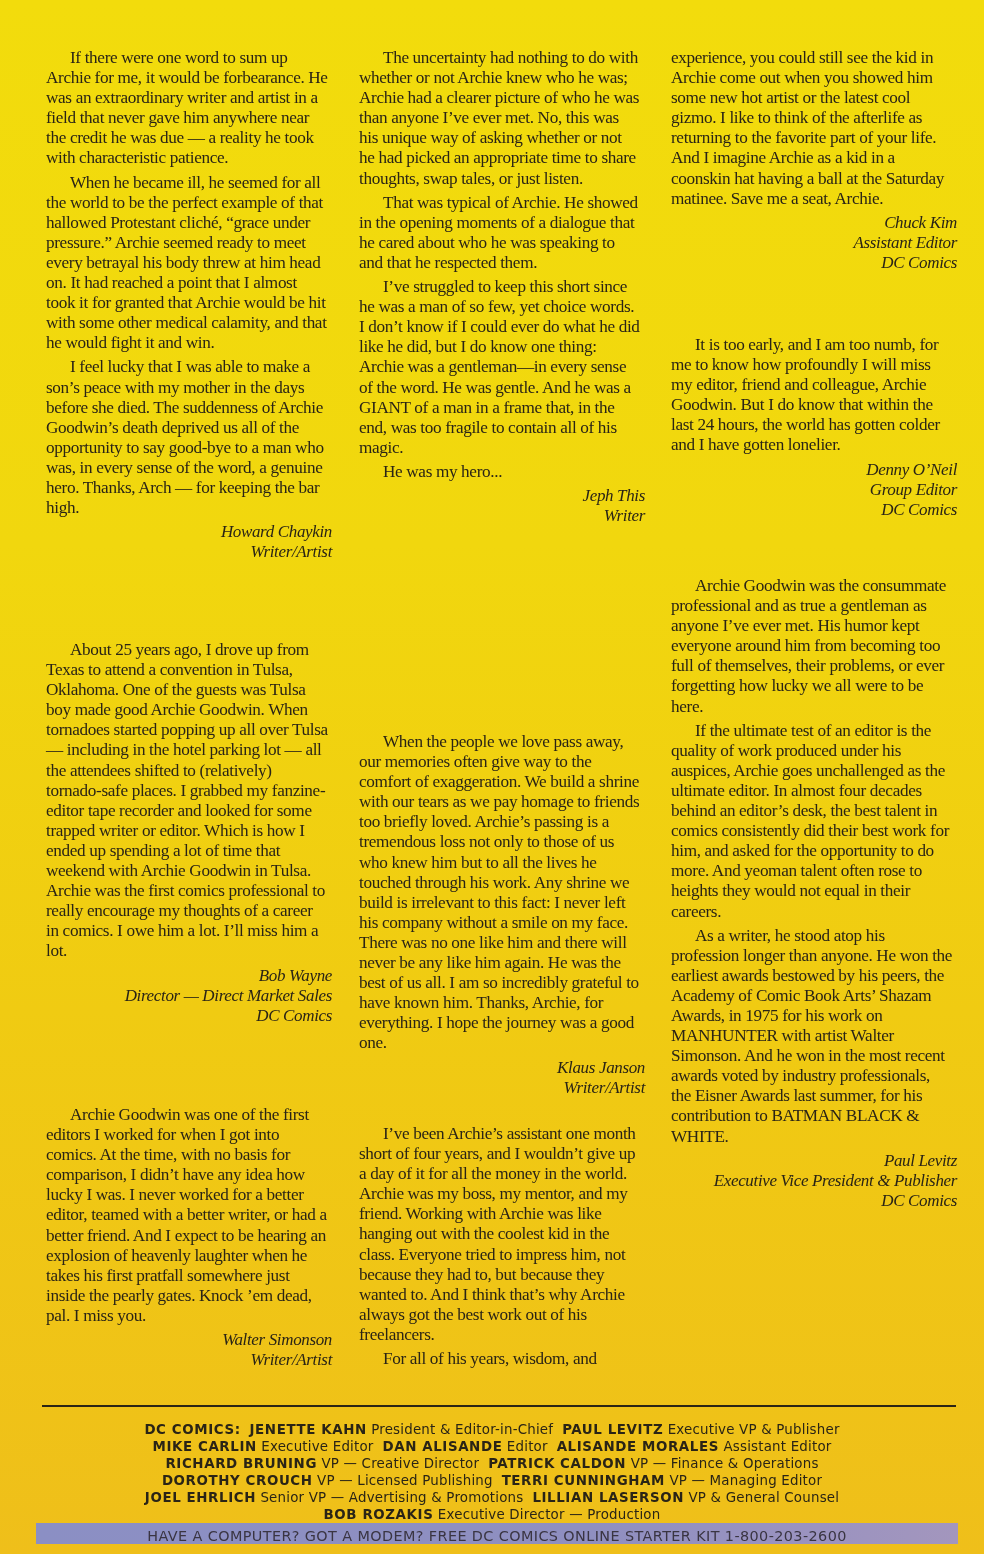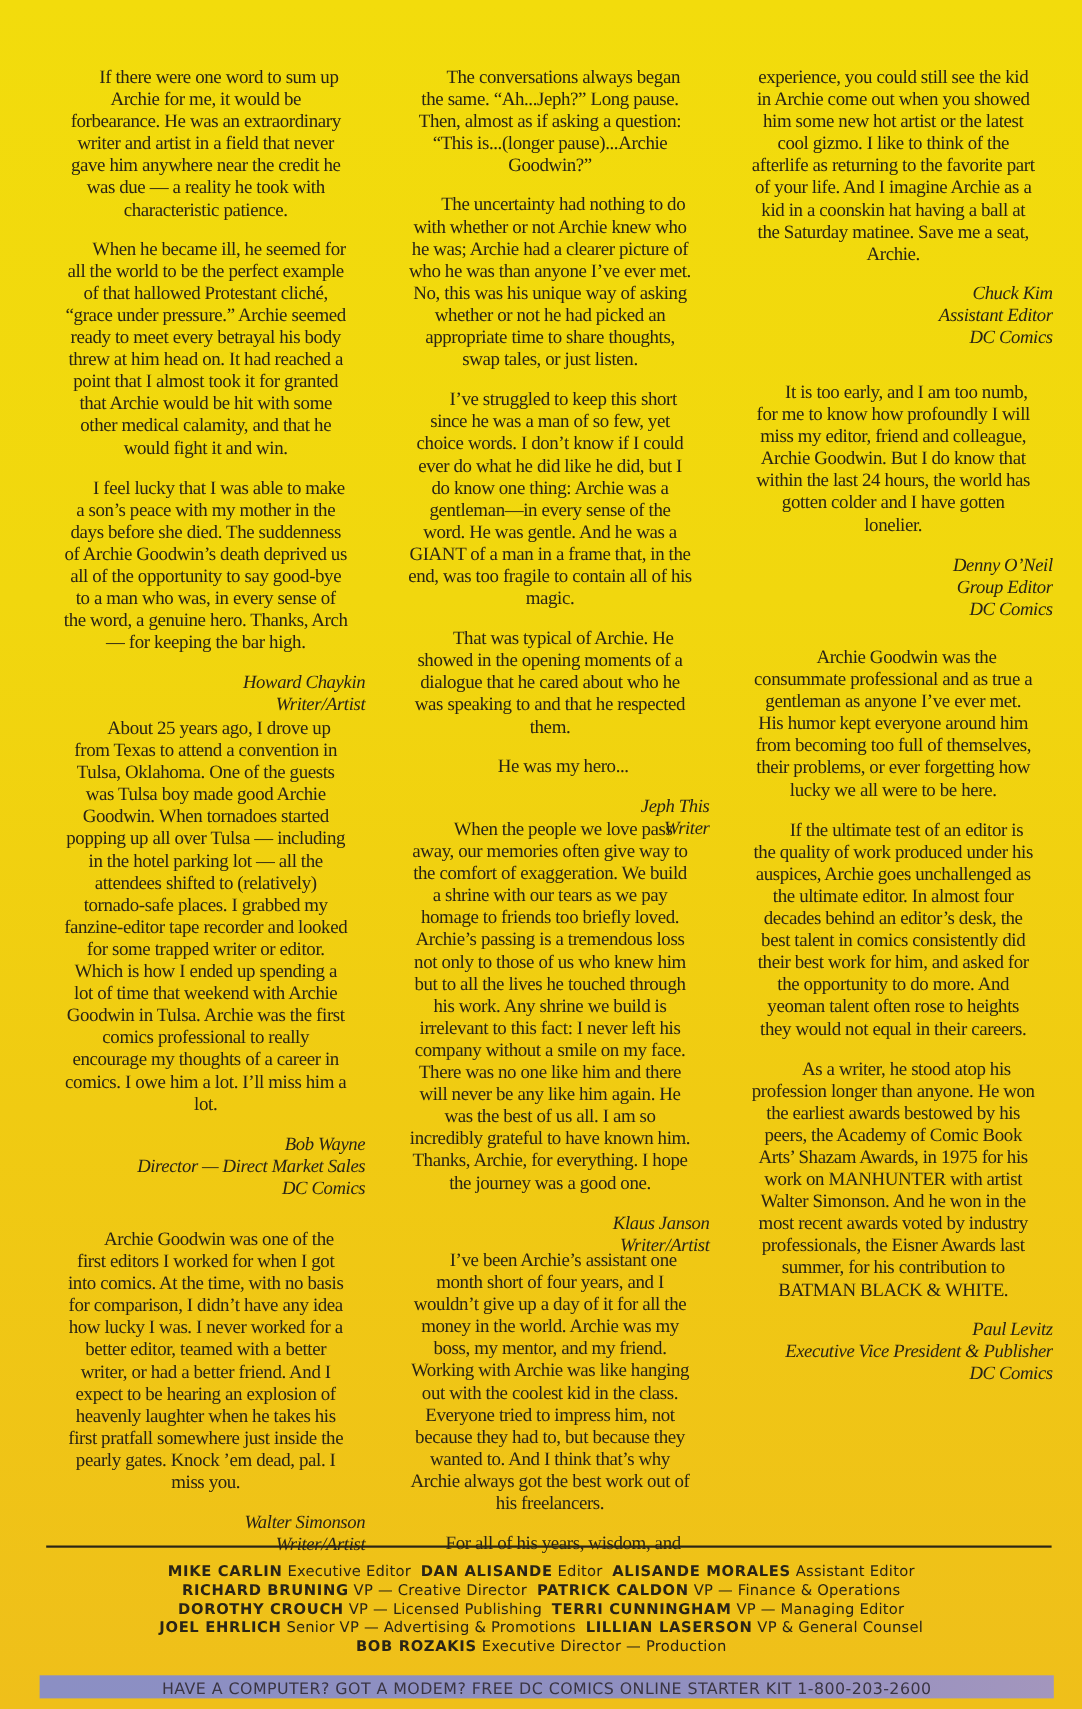--- a/index.html
+++ b/index.html
@@ -10,21 +10,21 @@
     color: #2a2416;
     position: relative;
   }
   .columns {
     position: absolute; top: 44px; left: 42px; width: 915px; height: 1340px;
   }
   .col {
     position: absolute; top: 0; width: 290px;
     font-size: 17.2px; line-height: 20.1px; letter-spacing: -0.35px;
   }
-  .col p { margin: 16px; text-indent: 24px; text-align: center; }
+  .col p { margin: 4px; text-indent: 24px; }
   .col p.noindent { text-indent: 0; }
   .sig {
     text-align: right; font-style: italic; font-size: 17px; line-height: 20.1px;
   }
   .sig div { margin: 0; }
   .entry { position: absolute; left: 0; width: 290px; }
   .rule {
     position: absolute; left: 42px; top: 1405px; width: 914px; height: 2px; background: #2b2515;
   }
   .masthead {
@@ -70,24 +70,23 @@
       <p>Archie Goodwin was one of the first editors I worked for when I got into comics. At the time, with no basis for comparison, I didn’t have any idea how lucky I was. I never worked for a better editor, teamed with a better writer, or had a better friend. And I expect to be hearing an explosion of heavenly laughter when he takes his first pratfall somewhere just inside the pearly gates. Knock ’em dead, pal. I miss you.</p>
       <div class="sig">
         <div>Walter Simonson</div>
         <div>Writer/Artist</div>
       </div>
     </div>
   </div>
 
   <div class="col" style="left:313px;">
     <div class="entry" style="top:0;">
-      <p>The conversations always began the same. “Ah...Jeph?” Long pause. Then, almost as if asking a question: “This is...(longer pause)...Archie Goodwin?”</p>
       <p>The uncertainty had nothing to do with whether or not Archie knew who he was; Archie had a clearer picture of who he was than anyone I’ve ever met. No, this was his unique way of asking whether or not he had picked an appropriate time to share thoughts, swap tales, or just listen.</p>
+      <p>That was typical of Archie. He showed in the opening moments of a dialogue that he cared about who he was speaking to and that he respected them.</p>
       <p>I’ve struggled to keep this short since he was a man of so few, yet choice words. I don’t know if I could ever do what he did like he did, but I do know one thing: Archie was a gentleman—in every sense of the word. He was gentle. And he was a GIANT of a man in a frame that, in the end, was too fragile to contain all of his magic.</p>
-      <p>That was typical of Archie. He showed in the opening moments of a dialogue that he cared about who he was speaking to and that he respected them.</p>
       <p>He was my hero...</p>
       <div class="sig">
         <div>Jeph This</div>
         <div>Writer</div>
       </div>
     </div>
 
     <div class="entry" style="top:684px;">
       <p>When the people we love pass away, our memories often give way to the comfort of exaggeration. We build a shrine with our tears as we pay homage to friends too briefly loved. Archie’s passing is a tremendous loss not only to those of us who knew him but to all the lives he touched through his work. Any shrine we build is irrelevant to this fact: I never left his company without a smile on my face. There was no one like him and there will never be any like him again. He was the best of us all. I am so incredibly grateful to have known him. Thanks, Archie, for everything. I hope the journey was a good one.</p>
       <div class="sig">
@@ -131,20 +130,27 @@
         <div>DC Comics</div>
       </div>
     </div>
   </div>
 </div>
 
 <div class="rule"></div>
 
 <div class="masthead">
   <div class="line">
+    <b>DC COMICS:</b>&nbsp;
+    <b>JENETTE KAHN</b>
+    <span>President &amp; Editor-in-Chief</span>&nbsp;
+    <b>PAUL LEVITZ</b>
+    <span>Executive VP &amp; Publisher</span>
+  </div>
+  <div class="line">
     <b>MIKE CARLIN</b>
     <span>Executive Editor</span>&nbsp;
     <b>DAN ALISANDE</b>
     <span>Editor</span>&nbsp;
     <b>ALISANDE MORALES</b>
     <span>Assistant Editor</span>
   </div>
   <div class="line">
     <b>RICHARD BRUNING</b>
     <span>VP — Creative Director</span>&nbsp;

